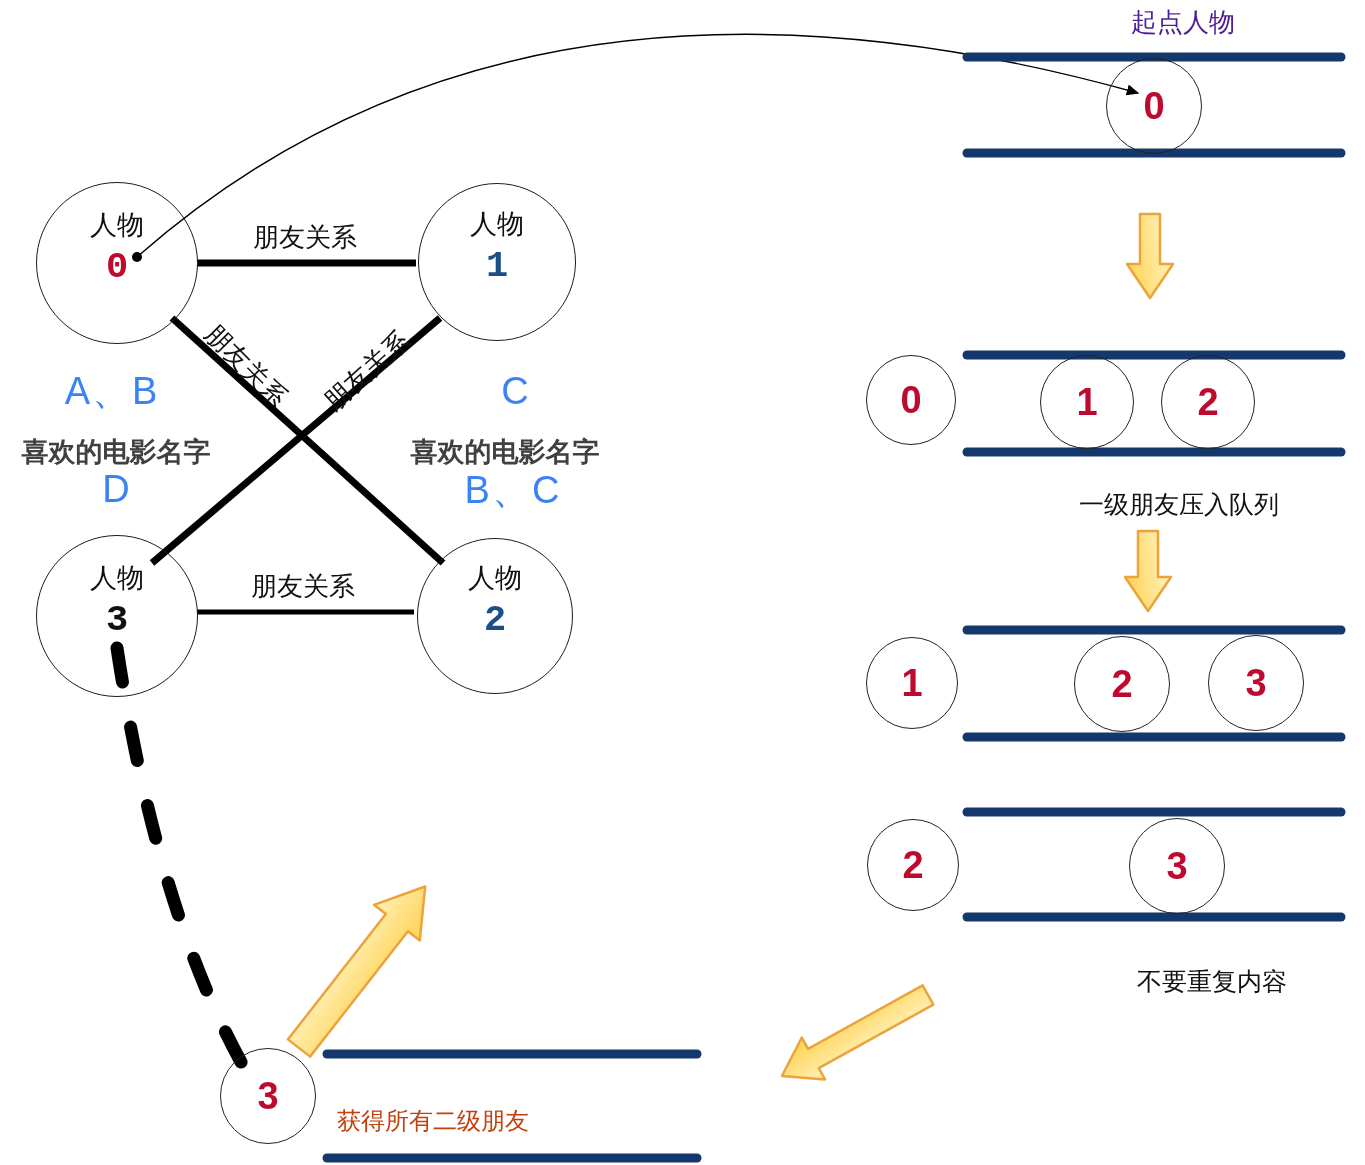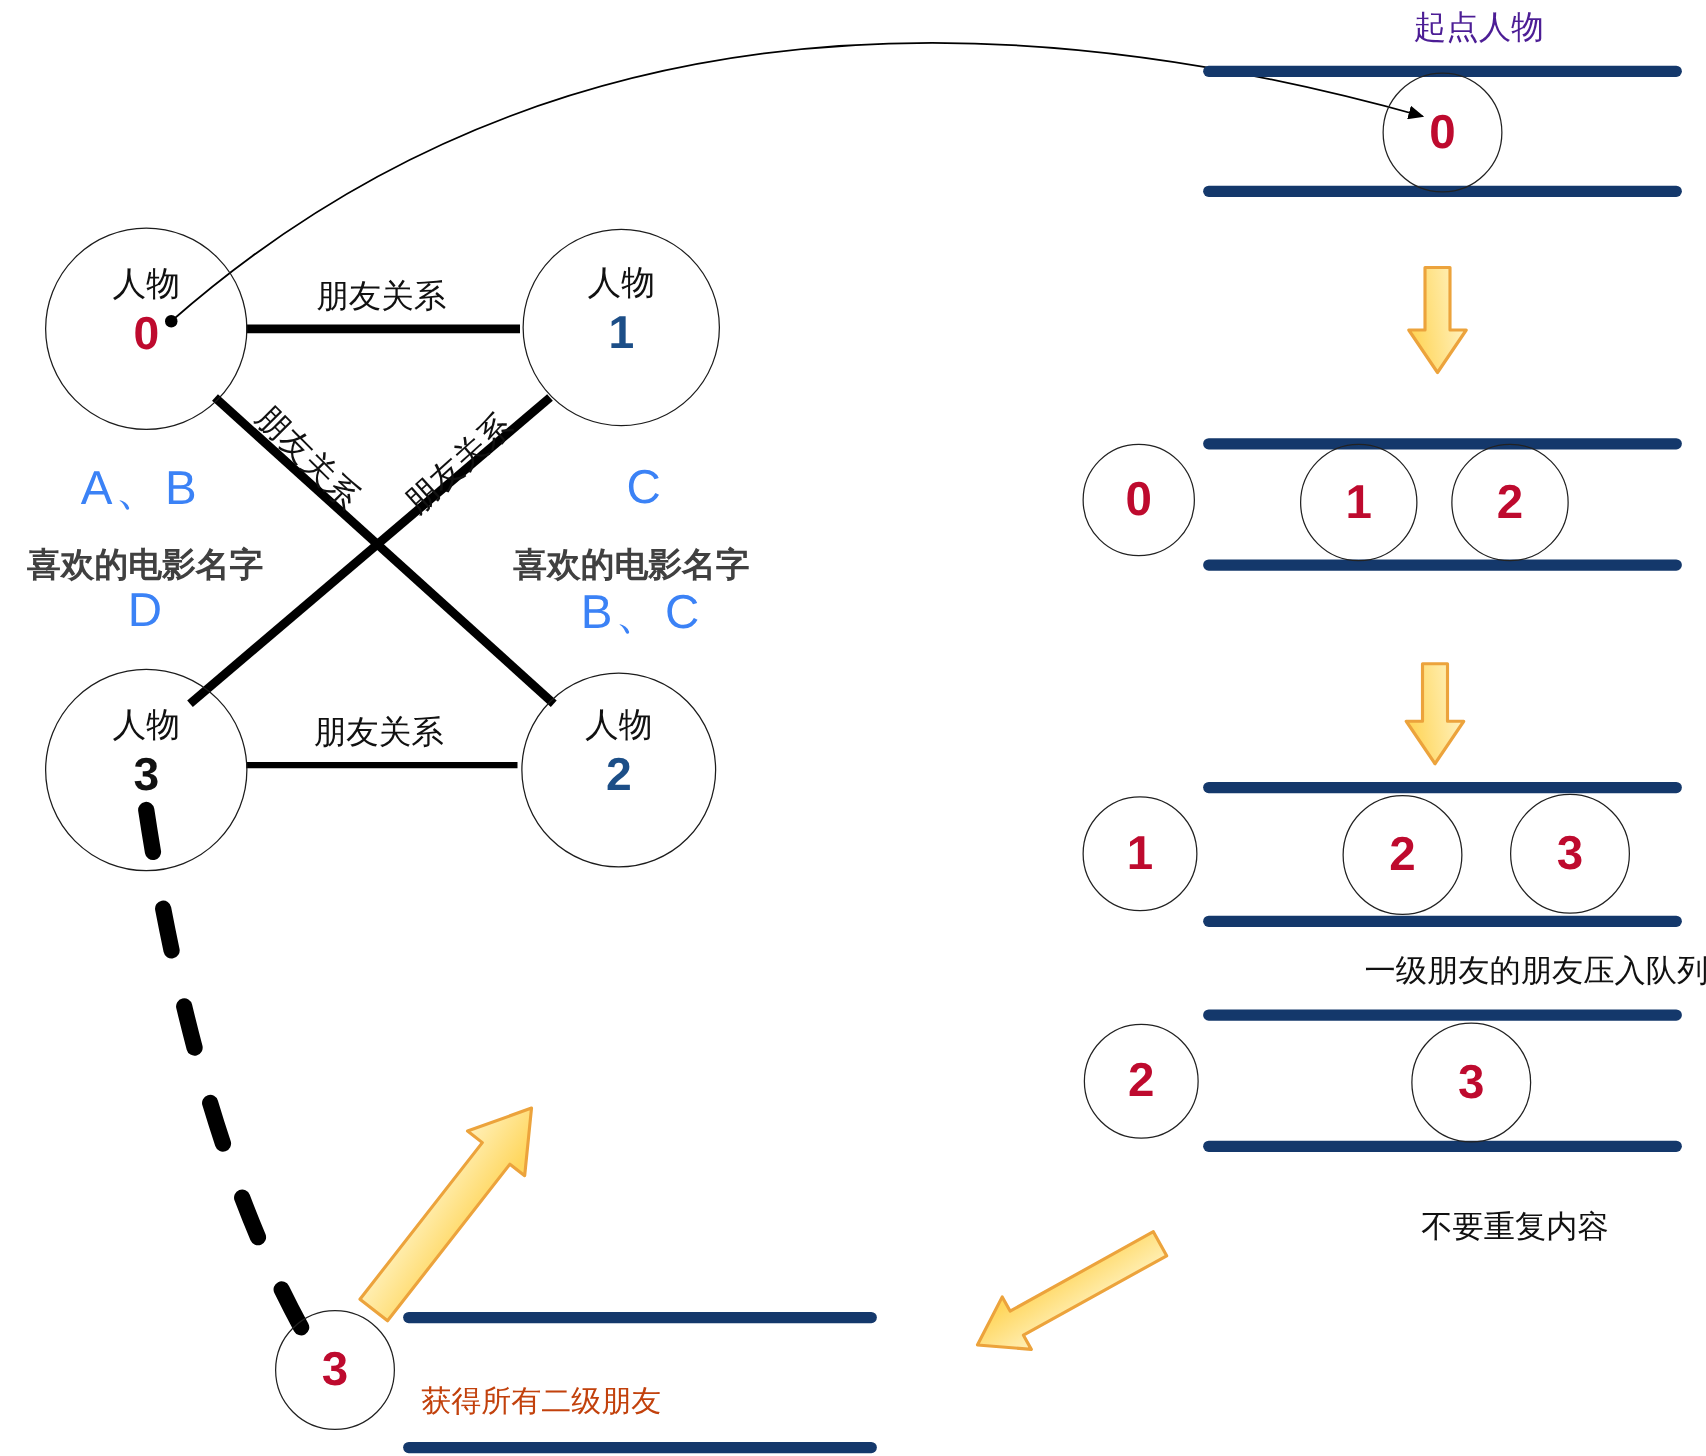--- a/index.html
+++ b/index.html
@@ -7,21 +7,21 @@
     position:relative;width:1365px;height:1165px;background:#ffffff;overflow:hidden;
     font-family:"Liberation Sans","DejaVu Sans",sans-serif;color:#111;
   }
   svg.layer{position:absolute;left:0;top:0;width:1365px;height:1165px;}
   .abs{position:absolute;}
   .ctr{transform:translate(-50%,-50%);white-space:nowrap;}
   
   .gnode{
     position:absolute;border:1.6px solid #1c1c1c;border-radius:50%;
     display:flex;flex-direction:column;align-items:center;justify-content:center;
-    background:transparent;box-sizing:border-box;
+    background:transparent;box-sizing:border-box;font-family:Liberation Mono, monospace;
   }
   .gnode .ntitle{font-size:27px;color:#111;line-height:1.05;transform:translateY(-14px);}
   .gnode .nid{font-size:37px;font-weight:600;line-height:1.05;transform:translateY(-12px);margin-top:4px;}
   
   .qnode{
     position:absolute;border:1.4px solid #222;border-radius:50%;
     display:flex;align-items:center;justify-content:center;
     background:transparent;box-sizing:border-box;
   }
   .qnode .qid{font-size:38px;font-weight:600;color:#BE0A2E;}
@@ -107,21 +107,21 @@
   <div class="abs edge-lab" style="left:367px;top:371px;transform:translate(-50%,-50%) rotate(-42deg);white-space:nowrap;">朋友关系</div>
 
   <div class="abs ctr teal-big" style="left:112px;top:391px;">A、B</div>
   <div class="abs ctr teal-small" style="left:116px;top:452px;">喜欢的电影名字</div>
   <div class="abs ctr teal-big" style="left:117px;top:489px;">D</div>
   <div class="abs ctr teal-big" style="left:516px;top:391px;">C</div>
   <div class="abs ctr teal-small" style="left:505px;top:452px;">喜欢的电影名字</div>
   <div class="abs ctr teal-big" style="left:513px;top:490px;">B、C</div>
 
   <div class="abs ctr start-cap" style="left:1183px;top:22px;">起点人物</div>
-  <div class="abs ctr q-cap" style="left:1229px;top:776px;">一级朋友的朋友压入队列</div>
+  <div class="abs ctr q-cap" style="left:1179px;top:504px;">一级朋友压入队列</div>
   <div class="abs ctr q-cap" style="left:1212px;top:981px;text-align:center;">不要重复内容</div>
   <div class="abs inqueue-text" style="left:337px;top:1121px;">获得所有二级朋友</div>
 
   <div class="qnode" style="left:1106px;top:58px;width:96px;height:96px;">
     <span class="qid">0</span>
   </div>
 
   <div class="qnode" style="left:866px;top:355px;width:90px;height:90px;">
     <span class="qid">0</span>
   </div>

